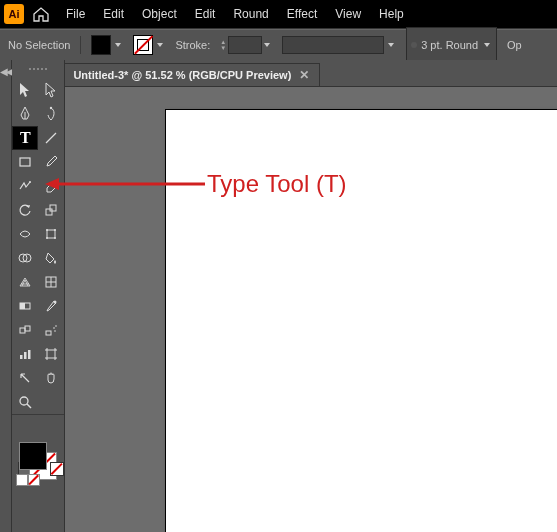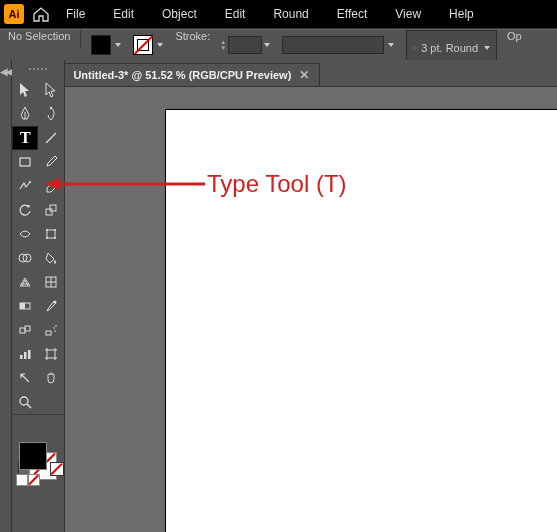--- a/index.html
+++ b/index.html
@@ -35,32 +35,33 @@
   }
   .home-icn {
     width: 18px; height: 16px;
     margin: 0 8px 0 2px;
     position: relative;
     display: inline-block;
   }
   .home-icn svg { display:block; }
   .menubar {
     display: flex;
-    gap: 12px;
+    gap: 2px;
   }
   .menubar span {
     padding: 4px 8px;
     cursor: default;
   }
   .control-bar {
     height: 30px;
     background: #535353;
     border-bottom: 1px solid #333;
     border-top: 1px solid #666;
     display: flex;
+    align-items: center;
     padding: 0 8px;
     gap: 10px;
     font-size: 11px;
     color: #ccc;
   }
   .swatch-group {
     display: flex;
     align-items: center;
     gap: 2px;
   }

